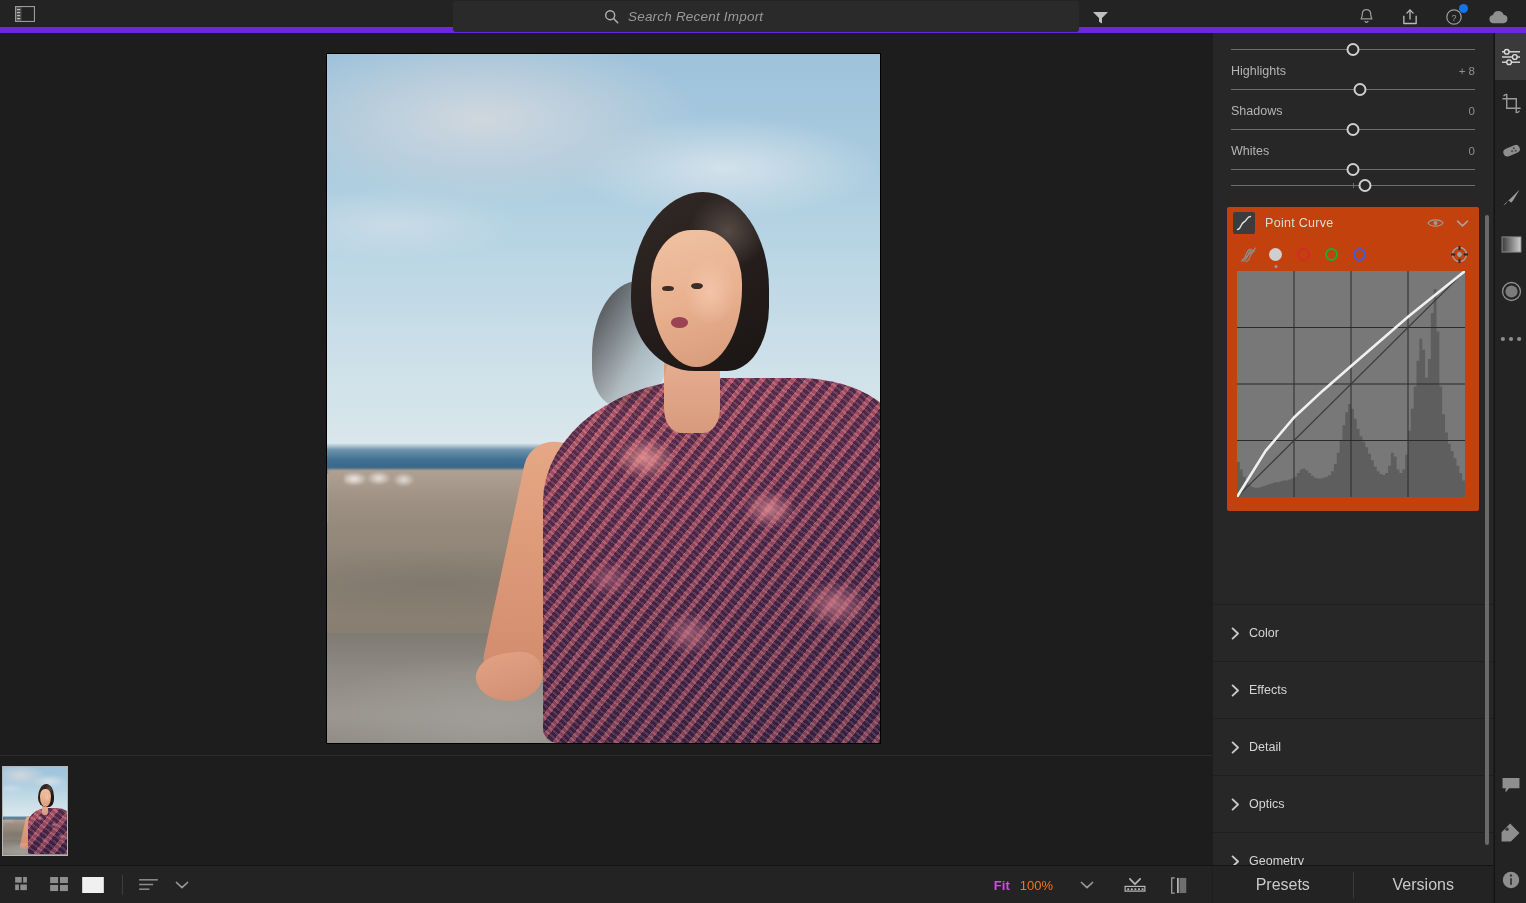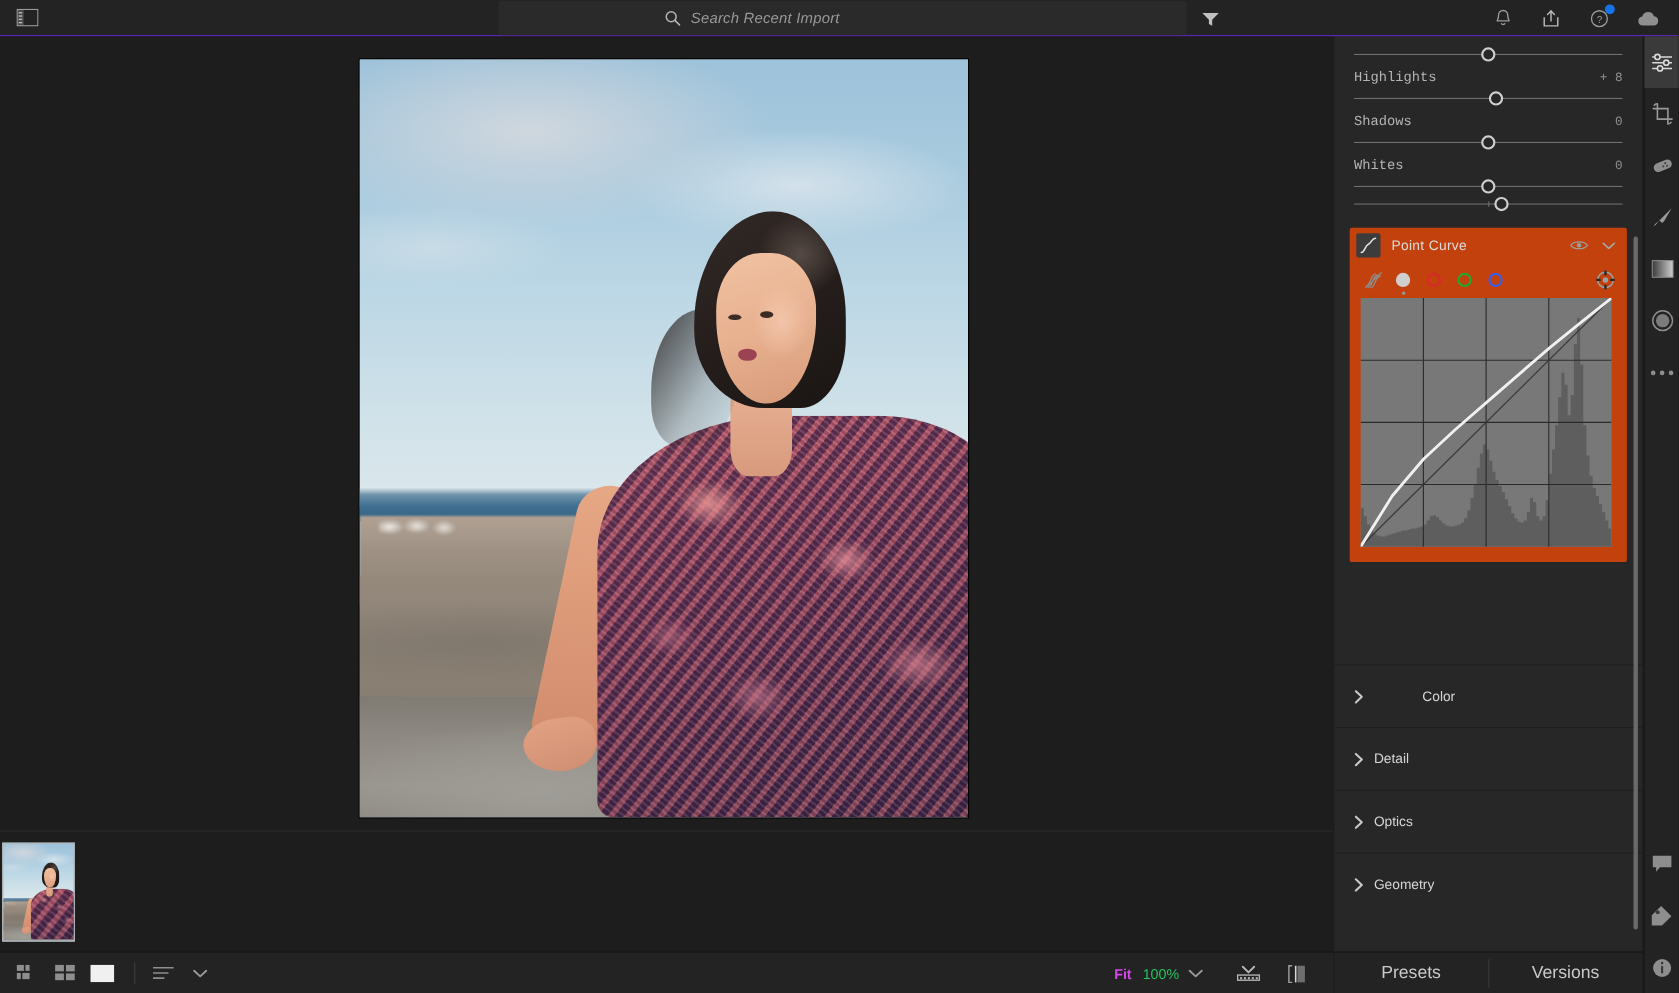--- a/index.html
+++ b/index.html
@@ -7,21 +7,21 @@
     width: 1526px; height: 903px;
     background: #1d1d1d;
     font-family: "Liberation Sans", sans-serif;
     overflow: hidden;
   }
   #app { position: relative; width:1526px; height:903px; background:#1d1d1d; }
 
   
   #topbar {
     position:absolute; left:0; top:0; width:1526px; height:33px;
-    background:#232323; border-bottom:1px solid #6d28d9;
+    background:#232323; border-bottom:6px solid #6d28d9;
     display:flex; align-items:center;
   }
   .panel-toggle {
     width:26px; height:22px; margin-left:12px;
     display:flex; align-items:center; justify-content:center;
     border-radius:2px; cursor:pointer;
   }
   .search-wrap {
     position:absolute; left:453px; top:1px; width:626px; height:31px;
     background:#2a2a2a; border-radius:3px;
@@ -182,29 +182,29 @@
   .bb-icon {
     width:30px; height:28px; display:flex; align-items:center; justify-content:center;
     cursor:pointer; margin-right:4px;
   }
   .vdiv { width:1px; height:20px; background:#3d3d3d; margin:0 10px; }
   .bb-right {
     position:absolute; right:0; top:0; height:38px;
     display:flex; align-items:center; gap:0; padding-right:14px;
   }
   .zoom-label { font-size:13px; color:#d946ef; font-weight:bold; margin-right:10px; cursor:pointer; }
-  .zoom-pct { font-size:13px; color:#22c55e; margin-right:0; cursor:pointer; }
+  .zoom-pct { font-size:13px; color:#f97316; margin-right:19px; cursor:pointer; }
 
   
   #rightpanel {
     position:absolute; left:1213px; top:33px; width:280px; height:832px;
     background:#272727; overflow:hidden;
   }
   .slider-row { padding:0 18px; }
-  .sl-head { display:flex; justify-content:space-between; align-items:baseline; padding:7px 0 3px;font-family:Liberation Mono, monospace; }
+  .sl-head { display:flex; justify-content:space-between; align-items:baseline; padding:7px 0 3px; }
   .sl-name { font-size:12.5px; color:#b4b4b4; }
   .sl-val { font-size:11.5px; color:#8f8f8f; }
   .sl-track {
     position:relative; height:16px; display:flex; align-items:center;
     cursor:pointer;
   }
   .sl-line { position:absolute; left:0; right:0; height:1px; background:#6e6e6e; }
   .sl-knob {
     position:absolute; width:13px; height:13px; border-radius:50%;
     border:2px solid #cfcfcf; background:#272727; transform:translateX(-50%);
@@ -244,21 +244,21 @@
   .pc-graph {
     margin:2px 10px 0; width:228px; height:226px; position:relative;
     background:#787878; cursor:crosshair;
   }
 
   
   .section {
     height:57px; display:flex; align-items:center; padding:0 0 0 18px;
     border-top:1px solid #1f1f1f; cursor:pointer;
   }
-  .section:first-of-type { border-top:1px solid #1f1f1f;gap:44px; }
+  .section:first-of-type { border-top:1px solid #1f1f1f; }
   .sec-chev { width:18px; display:flex; align-items:center; color:#c8c8c8; }
   .sec-label { font-size:12.5px; color:#d5d5d5; }
   #panel-scroll {
     position:absolute; right:4px; top:182px; width:4px; height:630px;
     background:#6a6a6a; border-radius:2px; cursor:grab;
   }
   #sections-wrap { position:absolute; left:0; top:571px; width:280px; }
 
   
   #pv-bar {
@@ -577,20 +577,28 @@
             </svg>
         </span>
         <span class="sec-label">Color</span>
       </div>
       <div class="section">
         <span class="sec-chev">
           <svg width="9" height="13" viewBox="0 0 9 13">
               <path d="M1.6 1.4 L7 6.5 L1.6 11.6" fill="none" stroke="#c8c8c8" stroke-width="1.9" stroke-linecap="round" stroke-linejoin="round"></path>
             </svg>
         </span>
+        <span class="sec-label">Effects</span>
+      </div>
+      <div class="section">
+        <span class="sec-chev">
+          <svg width="9" height="13" viewBox="0 0 9 13">
+              <path d="M1.6 1.4 L7 6.5 L1.6 11.6" fill="none" stroke="#c8c8c8" stroke-width="1.9" stroke-linecap="round" stroke-linejoin="round"></path>
+            </svg>
+        </span>
         <span class="sec-label">Detail</span>
       </div>
       <div class="section">
         <span class="sec-chev">
           <svg width="9" height="13" viewBox="0 0 9 13">
               <path d="M1.6 1.4 L7 6.5 L1.6 11.6" fill="none" stroke="#c8c8c8" stroke-width="1.9" stroke-linecap="round" stroke-linejoin="round"></path>
             </svg>
         </span>
         <span class="sec-label">Optics</span>
       </div>

